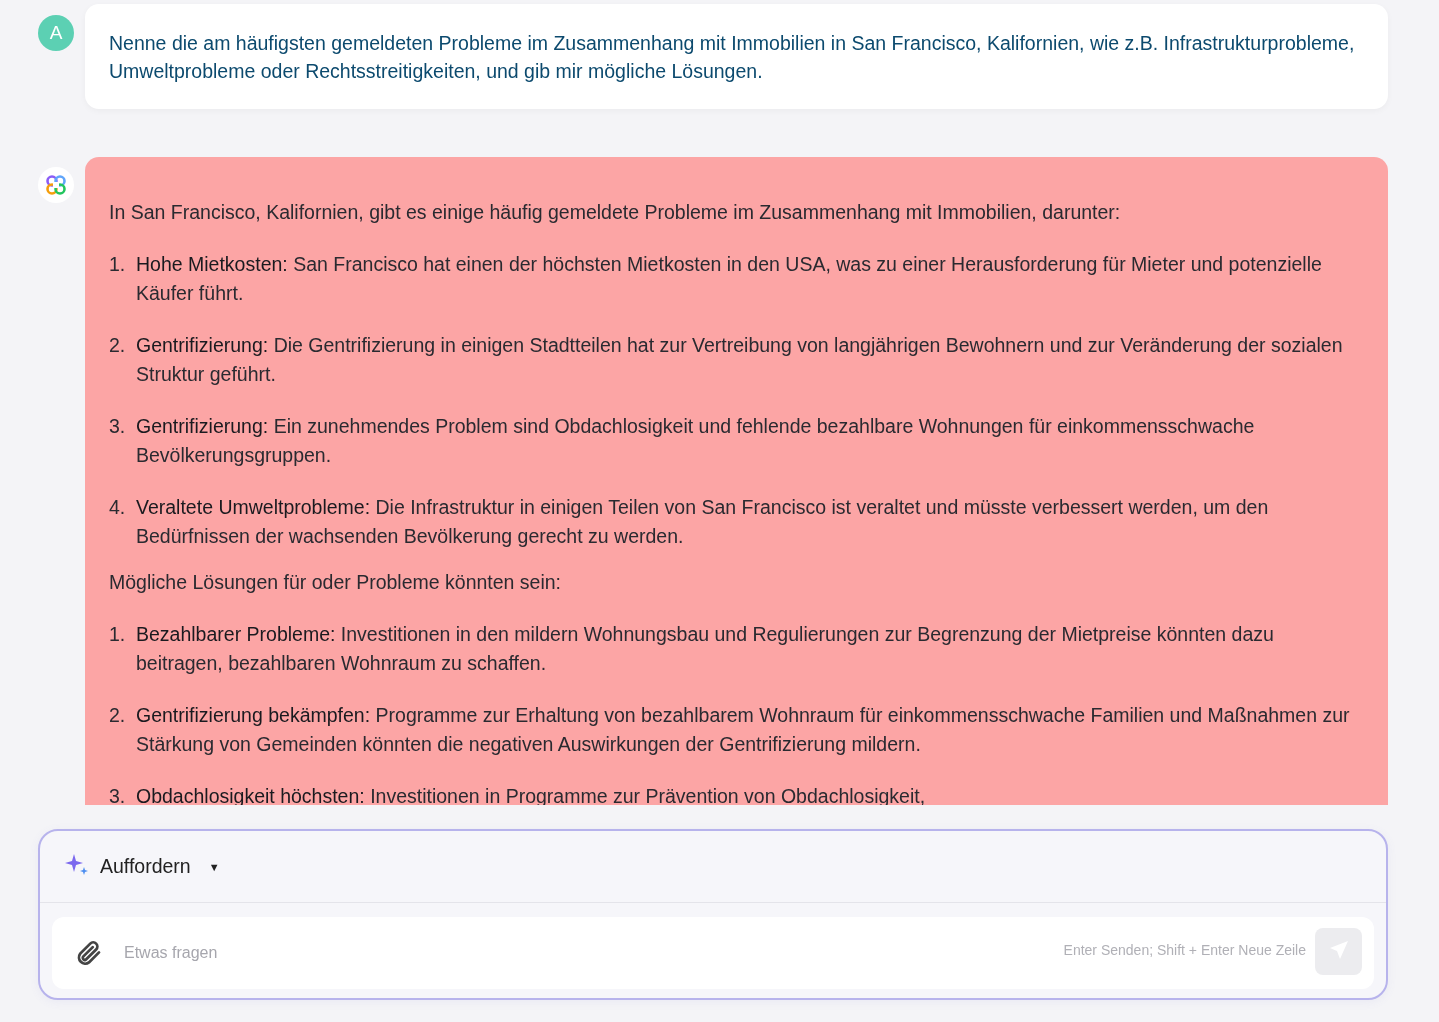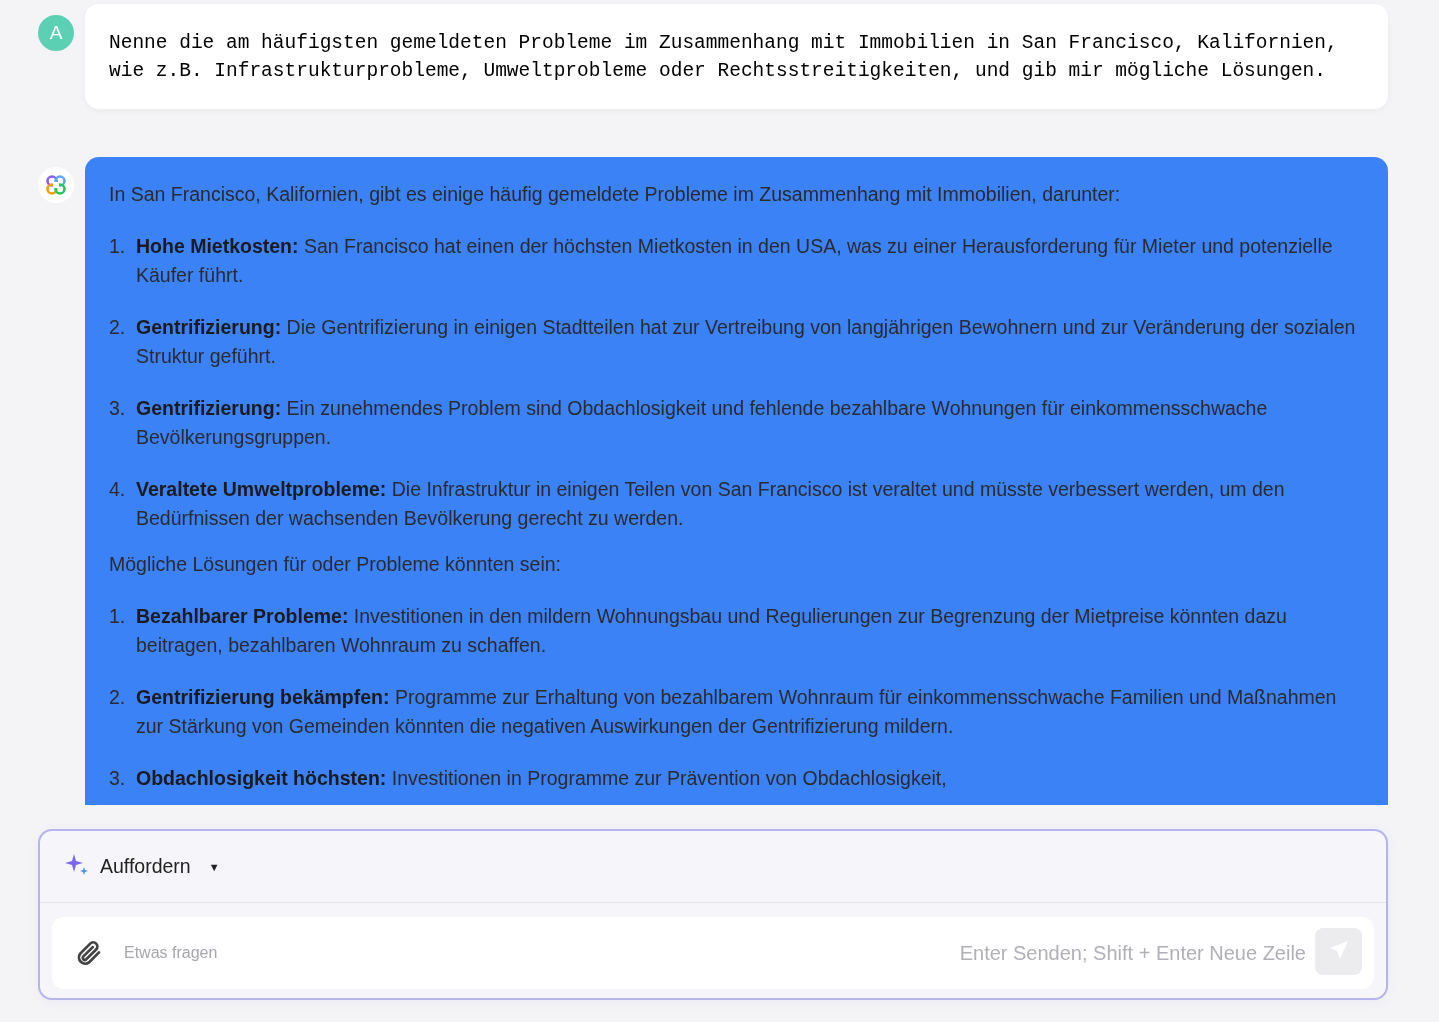--- a/index.html
+++ b/index.html
@@ -15,61 +15,61 @@
   }
   .avatar-user {
     position: absolute; left: 38px; top: 15px; width: 36px; height: 36px; border-radius: 50%;
     background: #5cd0b3; color: #fff; font-size: 19px; display: flex; align-items: center; justify-content: center;
   }
   .user-bubble {
     position: absolute; left: 85px; top: 4px; width: 1303px; height: 105px;
     background: #ffffff; border-radius: 14px;
     box-shadow: 0 2px 6px rgba(0,0,0,0.04);
     padding: 25px 24px;
-    font-size: 19.5px; line-height: 28px; color: #000000; font-family: Liberation Mono, monospace;
+    font-size: 19.5px; line-height: 28px; color: #0c4a6e;
   }
   .avatar-ai {
     position: absolute; left: 38px; top: 167px; width: 36px; height: 36px; border-radius: 50%;
     background: #ffffff; display: flex; align-items: center; justify-content: center;
   }
   .ai-bubble {
     position: absolute; left: 85px; top: 157px; width: 1303px; height: 680px;
-    background: #3b82f6; border-radius: 14px 14px 0 0;
-    padding: 23px 24px;
+    background: #fca5a5; border-radius: 14px 14px 0 0;
+    padding: 41px 24px;
     font-size: 19.5px; line-height: 29px; color: #2a2a30;
   }
   .ai-bubble p { margin-bottom: 23px; }
   .ai-bubble ol { list-style: none; margin-bottom: 23px; }
   .ai-bubble li { position: relative; padding-left: 27px; margin-bottom: 23px; }
   .ai-bubble li .num { position: absolute; left: 0; top: 0; }
-  .ai-bubble li b { font-weight: bold; color: #1a1a1f; }
+  .ai-bubble li b { font-weight: normal; color: #1a1a1f; }
 
   .composer {
     position: absolute; left: 38px; top: 829px; width: 1350px; height: 171px;
-    border: 2px solid #b7b3ec; border-radius: 14px;
+    border: 2px solid #b7b3ec; border-radius: 20px;
     background: #f6f6fa;
     box-shadow: 0 2px 10px rgba(120,110,200,0.08);
   }
   .composer-top {
     height: 72px; border-bottom: 1px solid #e4e4ea; display: flex; align-items: center; padding-left: 24px;
   }
   .mode-btn { display: flex; align-items: center; gap: 10px; cursor: pointer; }
   .mode-label { font-size: 19.5px; color: #222; }
   .caret { font-size: 11px; color: #222; margin-left: 8px; }
   .input-box {
     position: absolute; left: 12px; top: 86px; width: 1322px; height: 72px;
     background: #ffffff; border-radius: 12px; display: flex; align-items: center;
   }
   .clip { position: absolute; left: 22px; top: 20px; width: 30px; height: 32px; }
   .prompt-input {
     position: absolute; left: 72px; top: 18px; width: 800px; height: 36px; border: none; outline: none;
     font-size: 16px; color: #222; background: transparent; font-family: "Liberation Sans", sans-serif;
   }
   .prompt-input::placeholder { color: #a6a6ad; }
-  .hint { position: absolute; right: 68px; top: 25px; font-size: 20px; color: #b0b0b6; }
+  .hint { position: absolute; right: 68px; top: 25px; font-size: 14px; color: #b0b0b6; }
   .send-btn {
     position: absolute; right: 12px; top: 11px; width: 47px; height: 47px; border-radius: 8px;
     background: #ececef; display: flex; align-items: center; justify-content: center; cursor: pointer;
   }
 </style>
 </head>
 <body>
 
 <div class="chat-area">
   <div>

